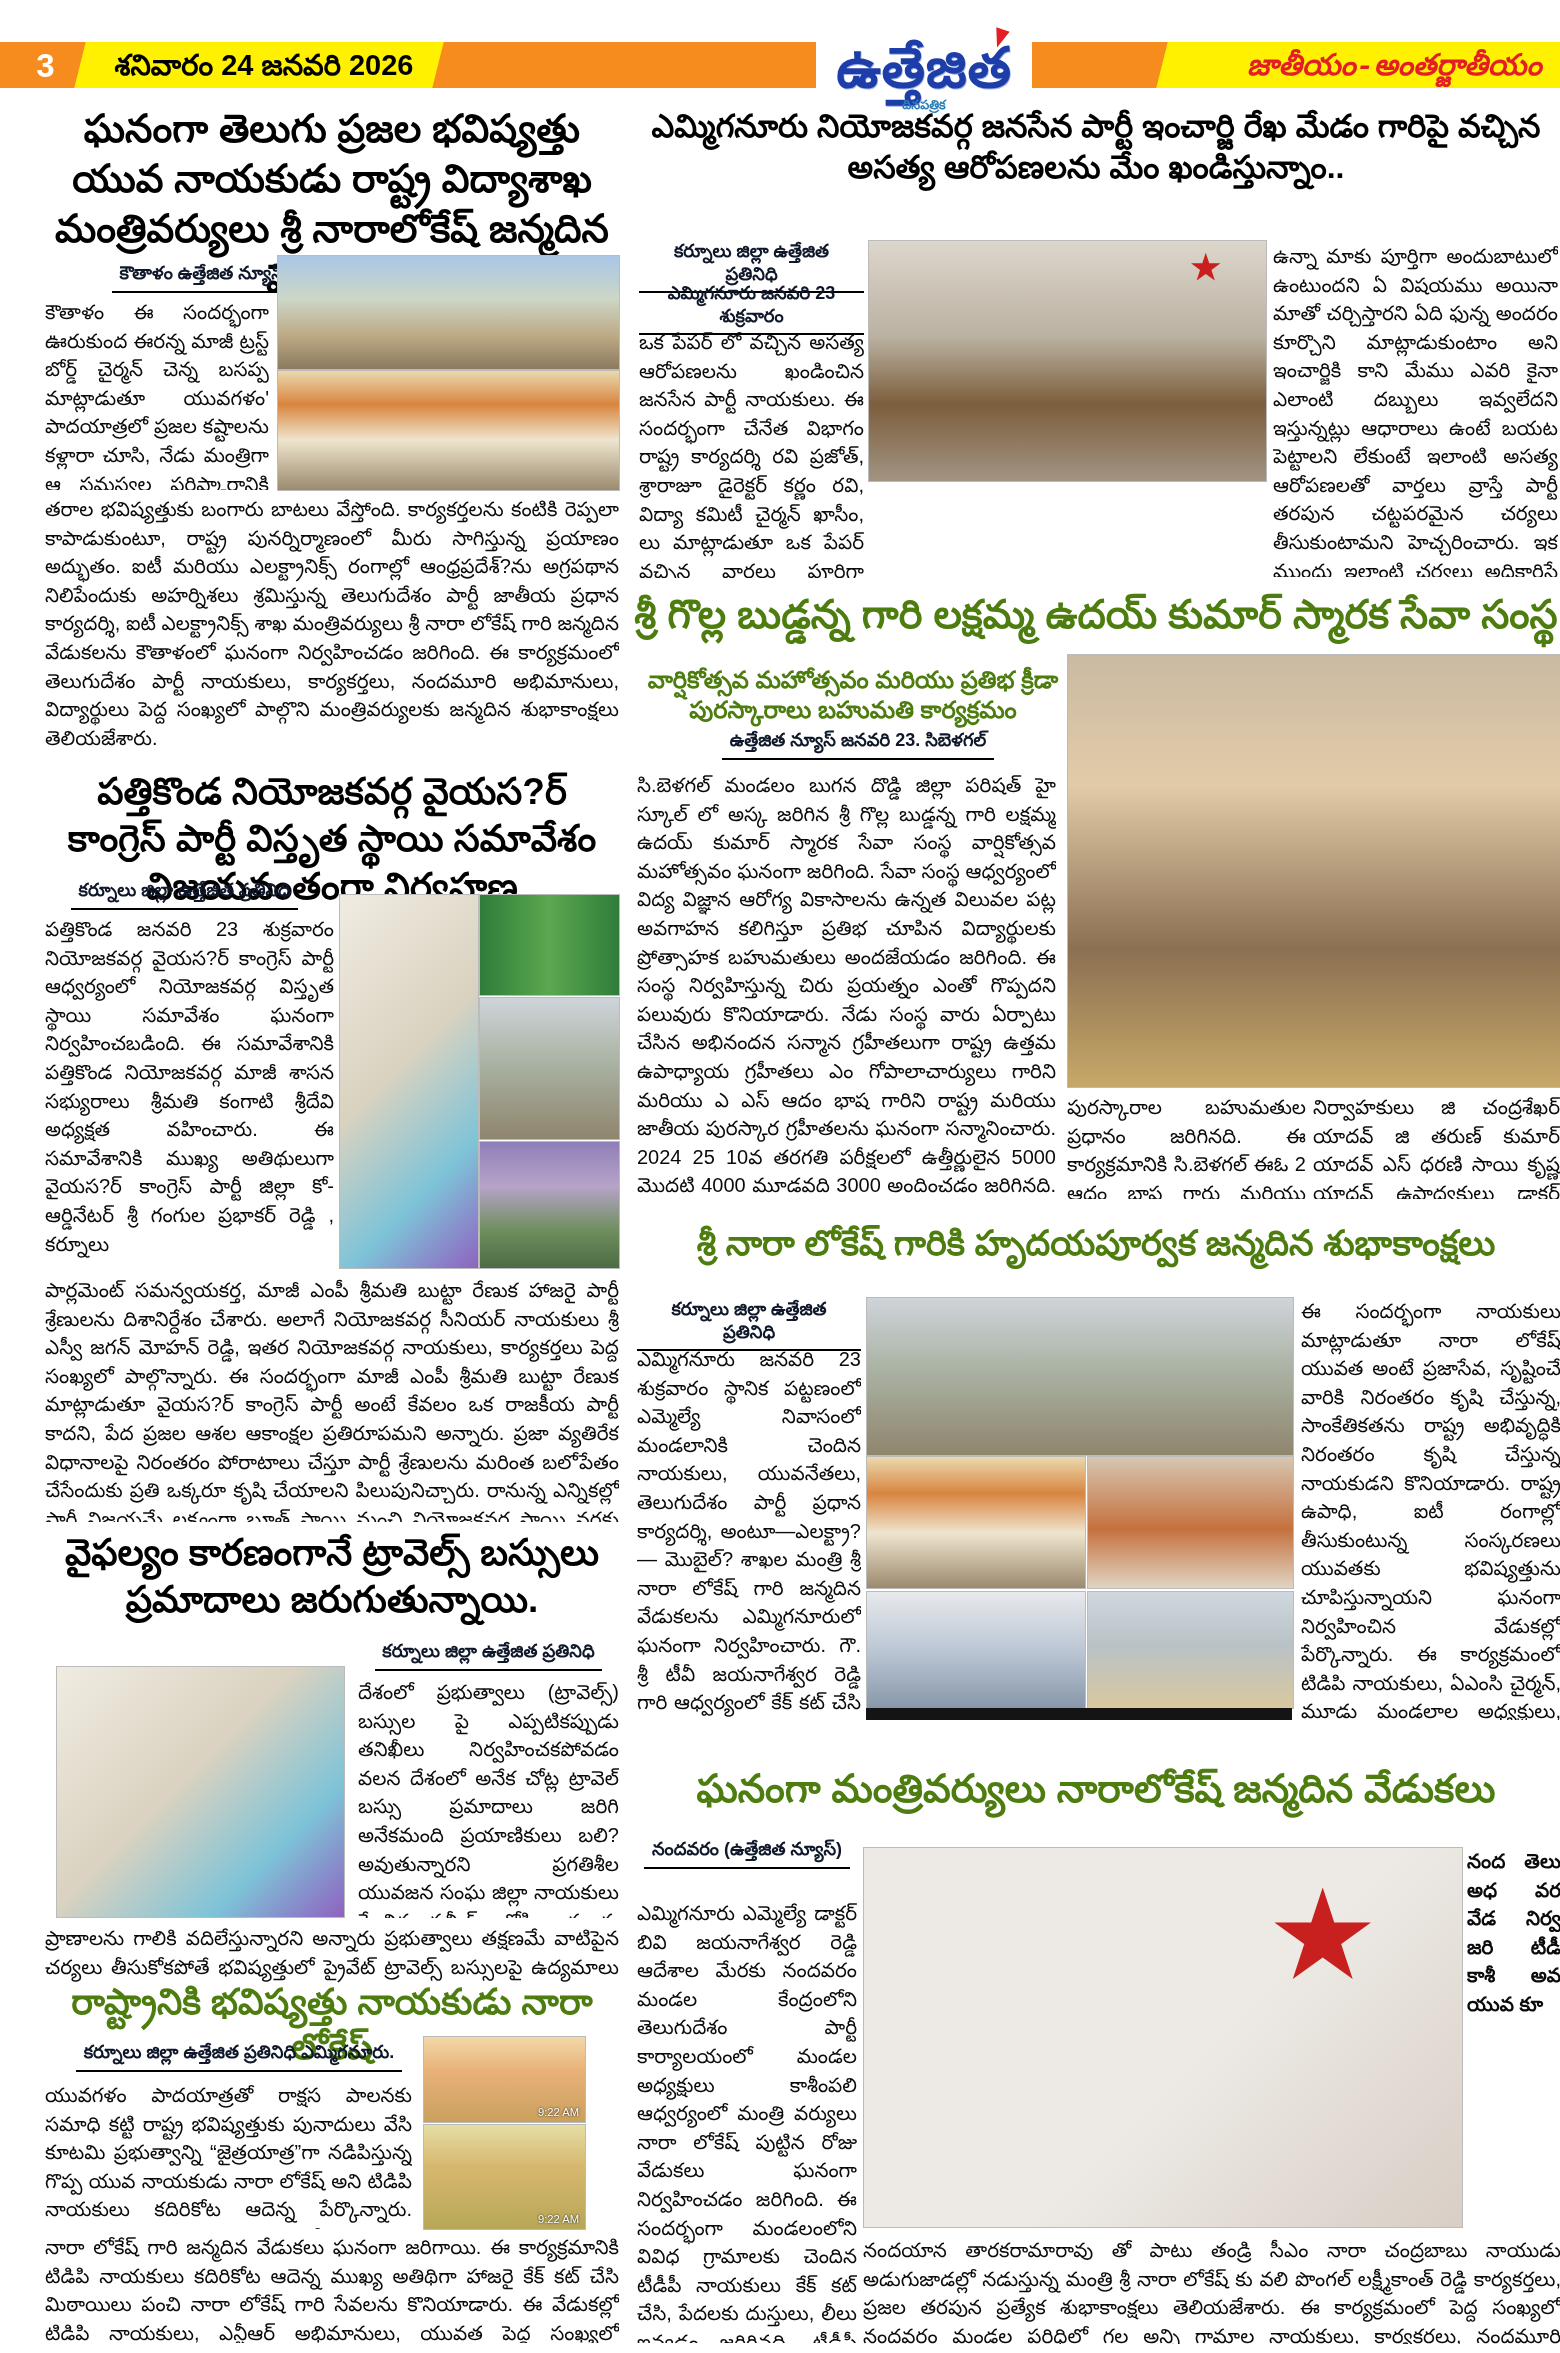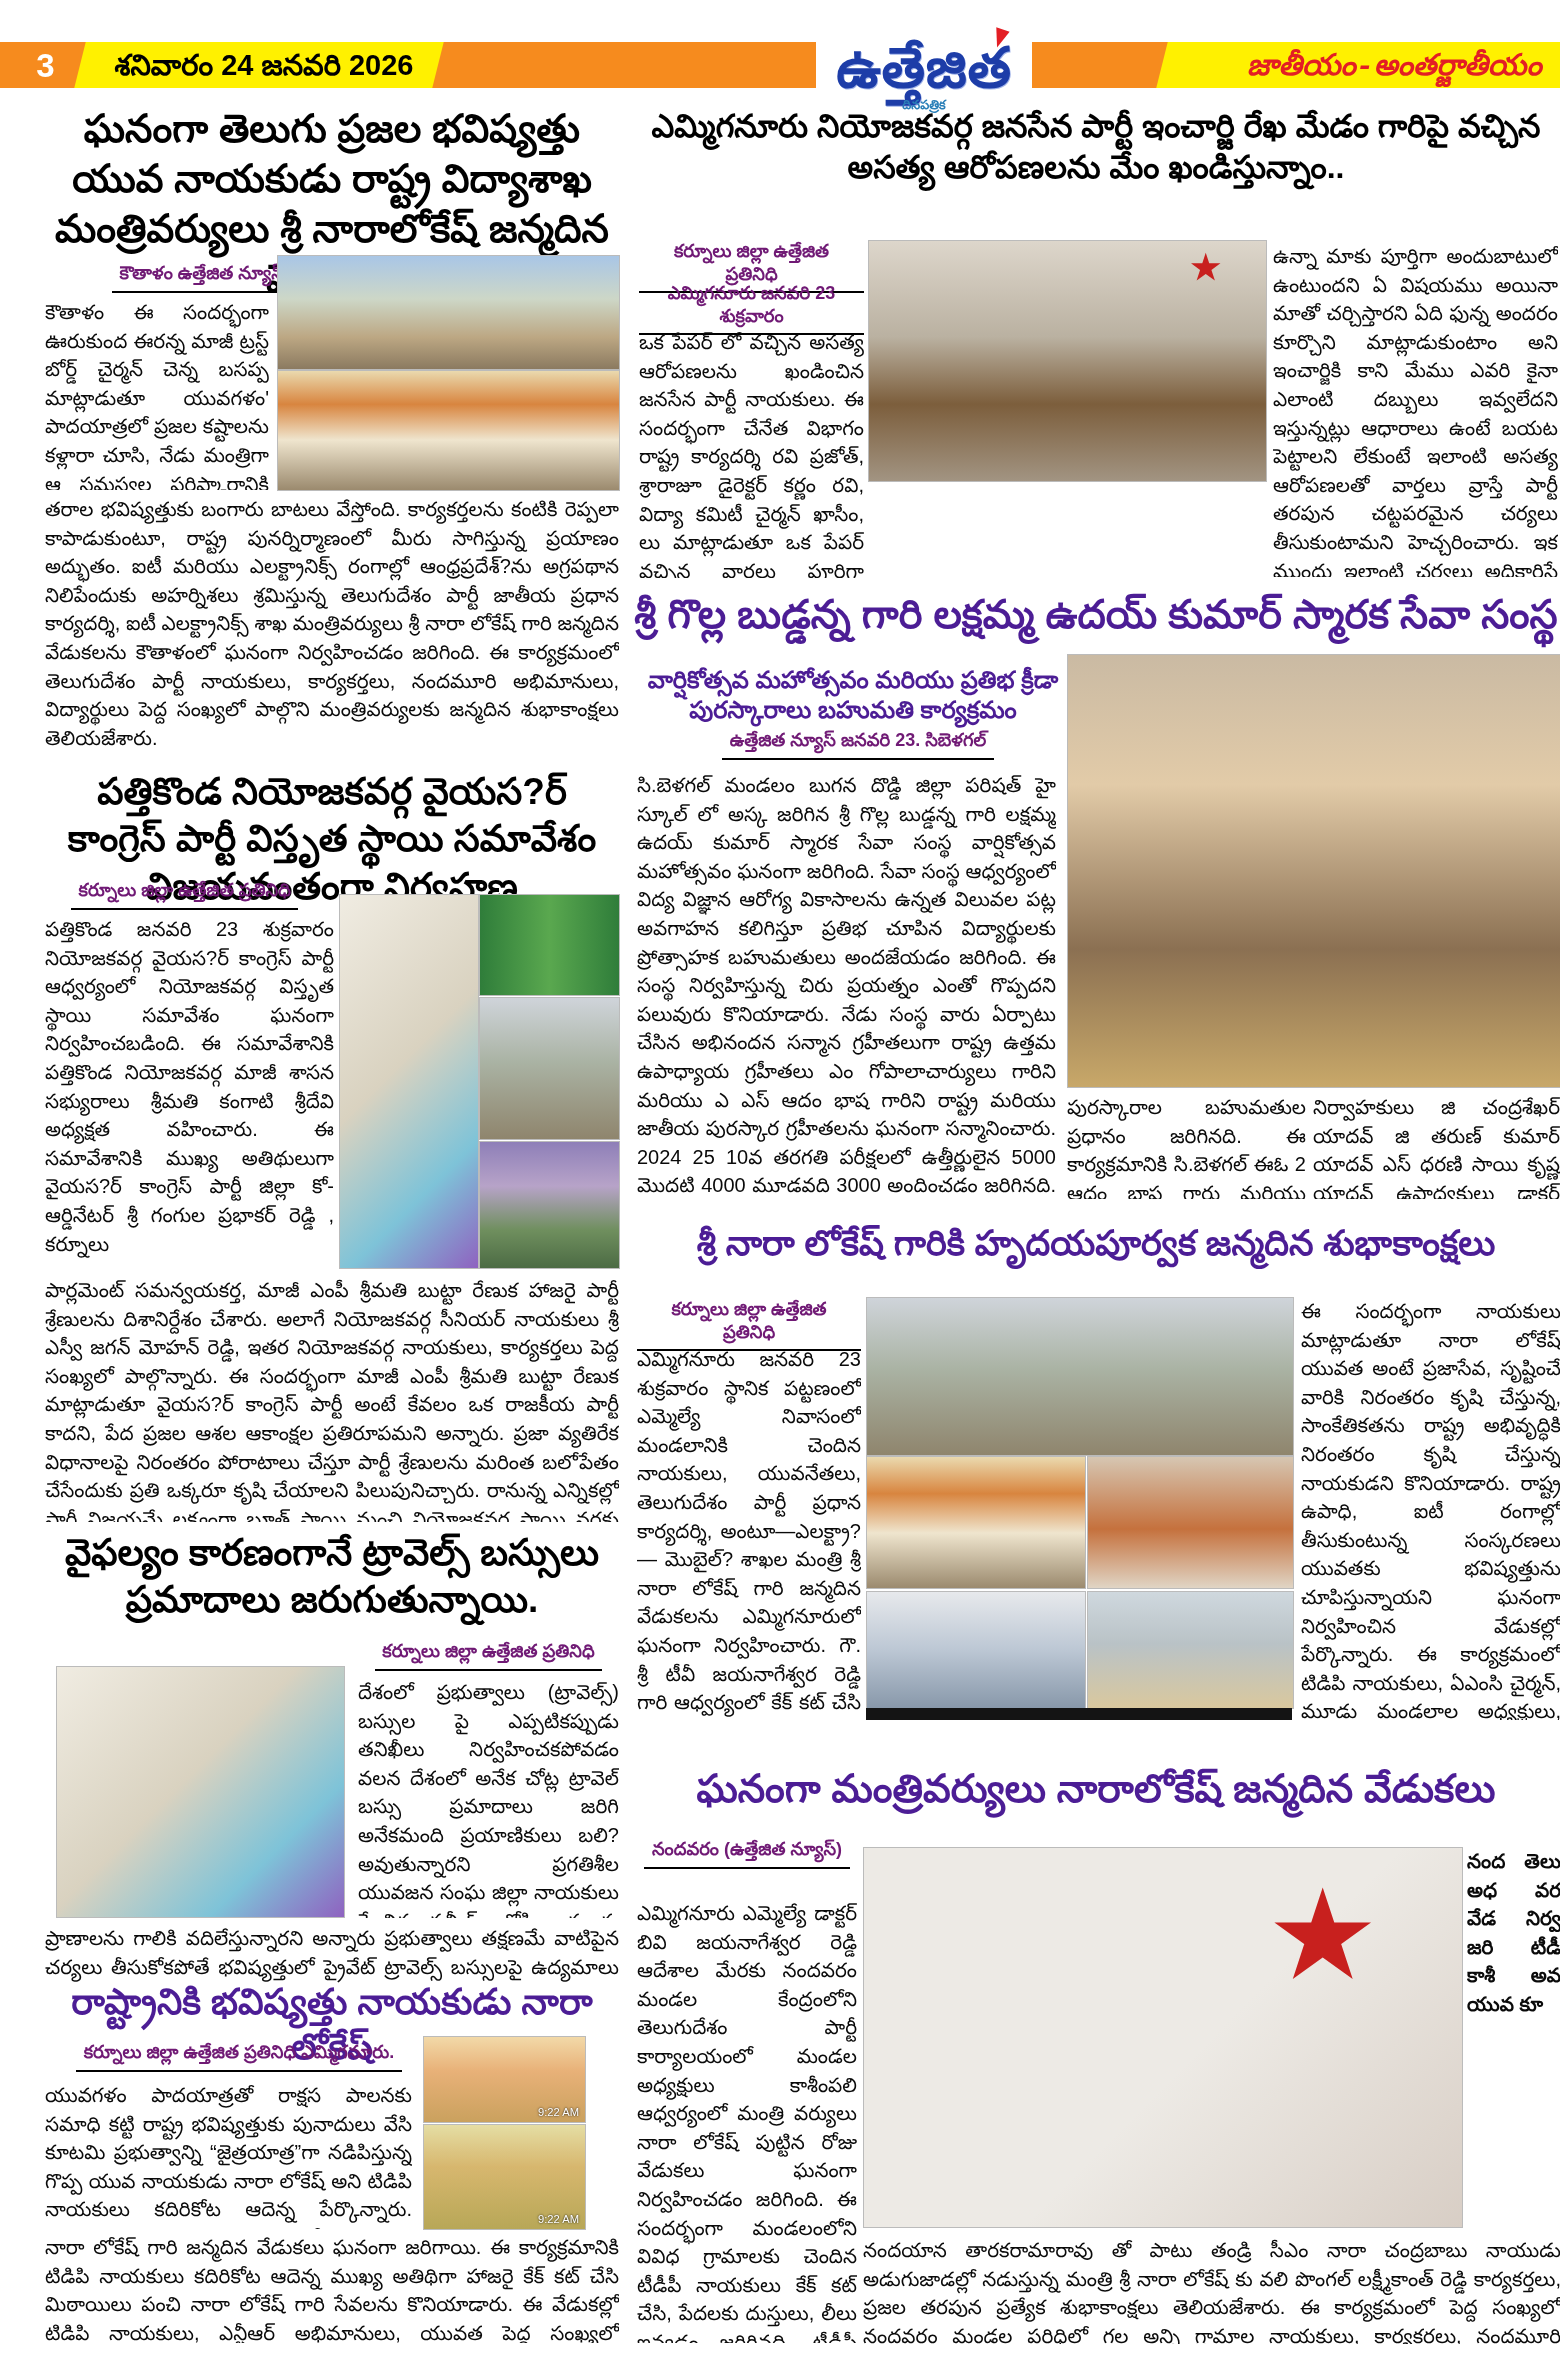--- a/index.html
+++ b/index.html
@@ -19,23 +19,23 @@
                 font-size:30px;font-weight:bold;color:#e31e24;z-index:3;font-style:italic;font-family:Liberation Mono, monospace;}
   .logo-zone{position:absolute;left:816px;top:27px;width:216px;height:86px;background:#fff;
              text-align:center;z-index:2;}
   .masthead{font-size:56px;font-weight:bold;color:#1d3da8;line-height:1.0;margin-top:13.4px;
             letter-spacing:0.7px;text-shadow:0.7px 0.7px 0 #9fb2e8;}
   .tagline{font-size:12.7px;color:#2a7fb8;font-weight:bold;margin-top:1.5px;}
   .flame{position:absolute;right:25px;top:1.5px;width:0;height:0;border-left:7.5px solid transparent;
          border-right:7.5px solid transparent;border-top:19.4px solid #e31e24;transform:rotate(18deg);}
   
   .h-black{font-weight:bold;color:#000;text-align:center;line-height:1.28;}
-  .h-pink{font-weight:bold;color:#4c1d95;text-align:center;line-height:1.25;}
+  .h-pink{font-weight:bold;color:#4d7c0f;text-align:center;line-height:1.25;}
   .dlwrap{text-align:center;}
-  .dl{display:inline-block;font-weight:bold;font-size:18px;color:#701a75;
+  .dl{display:inline-block;font-weight:bold;font-size:18px;color:#0f172a;
       padding:0 7.5px 6px 7.5px;border-bottom:2.2px solid #000;line-height:1.25;}
   .bd{font-size:20px;line-height:1.43;text-align:justify;overflow:hidden;color:#0a0a0a;}
   
   .photo{position:absolute;overflow:hidden;border:0.7px solid #bbb;}
   .ph-outdoor{background:linear-gradient(180deg,#a9c6e6 0%,#cdd7c7 38%,#bca783 72%,#8b7a60 100%);}
   .ph-school{background:linear-gradient(180deg,#ead9ae 0%,#d8853f 28%,#efe5ce 58%,#9b8a6e 100%);}
   .ph-stage{background:linear-gradient(180deg,#8e7fb8 0%,#b7a3c8 35%,#6f8f5e 70%,#4c6b44 100%);}
   .ph-banner{background:linear-gradient(90deg,#2f7d3a 0%,#5aa84f 50%,#2f7d3a 100%);}
   .ph-crowd{background:linear-gradient(180deg,#cfd4da 0%,#aab3a4 45%,#8f856d 100%);}
   .ph-office{background:linear-gradient(180deg,#ddd6cb 0%,#bab1a1 40%,#7c5e3c 68%,#a29482 100%);}

